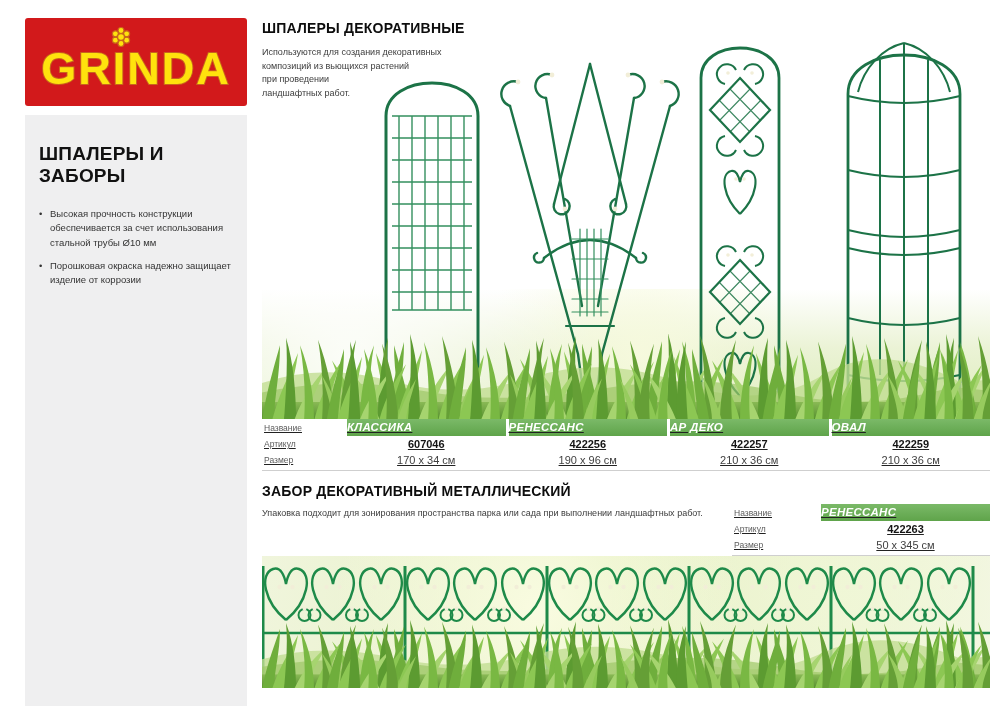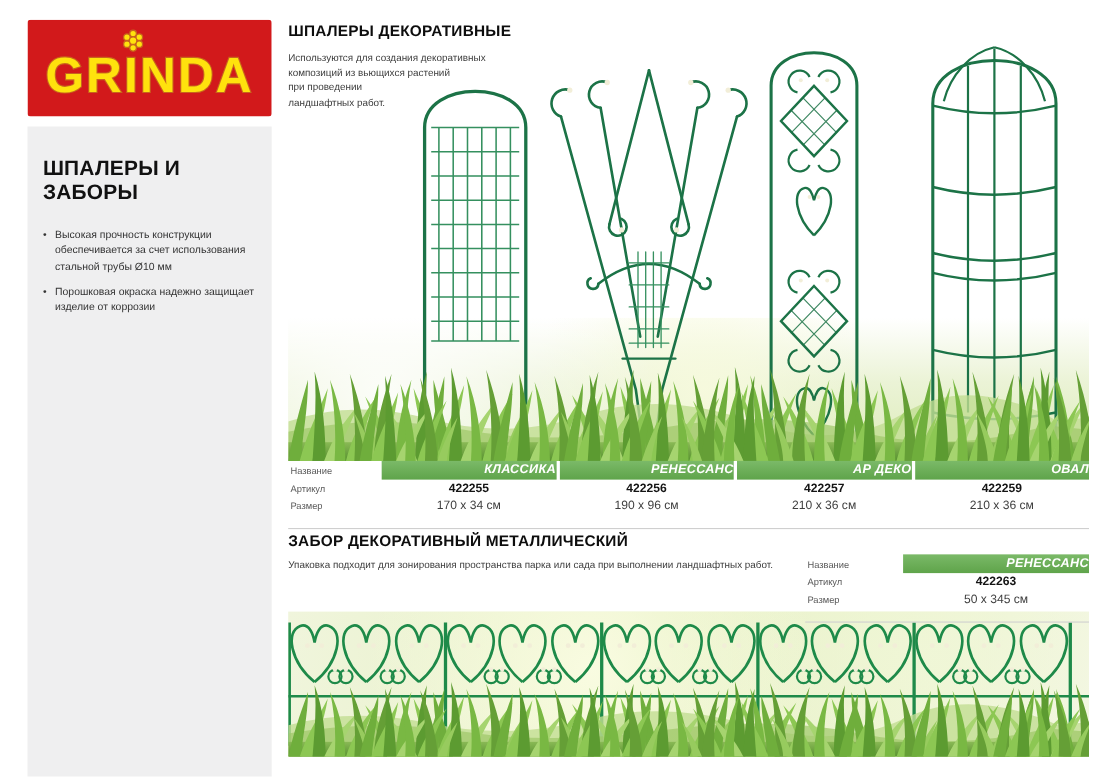--- a/index.html
+++ b/index.html
@@ -37,29 +37,29 @@
   .t-oval{left:576px;top:12px;}
   .grass{position:absolute;left:0;bottom:0;width:100%;z-index:4;}
   .photo2{position:absolute;left:262px;top:556px;width:728px;height:132px;overflow:hidden;z-index:1;
     background:
       radial-gradient(circle at 38% 40%, rgba(250,252,226,.95), rgba(250,252,226,0) 45%),
       radial-gradient(circle at 80% 30%, rgba(240,247,215,.8), rgba(240,247,215,0) 40%),
       linear-gradient(100deg,#f0f5dc 0%, #e5f0c3 45%, #ecf3d0 75%, #f4f7e6 100%);}
   .photo2 svg.fence{position:absolute;left:0;top:0;}
   
   .table{position:absolute;display:grid;column-gap:3px;border-bottom:1px solid #cfcfcf;
-    padding-bottom:12px;z-index:6;background:transparent;}
+    padding-bottom:2px;z-index:6;background:transparent;text-decoration:underline;}
   .t1{left:262px;top:419px;width:728px;grid-template-columns:82px 1fr 1fr 1fr 1fr;
     grid-template-rows:17px 16px 16px;}
   .t2{left:732px;top:504px;width:258px;grid-template-columns:86px 1fr;
     grid-template-rows:17px 16px 16px;}
   .tl{font-size:8.5px;color:#5a5a5a;align-self:center;padding-left:2px;}
   .th{background-color:var(--header-green,#65ae4f);
     background-image:linear-gradient(rgba(255,255,255,.14),rgba(0,0,0,.06));
-    color:#fff;font-weight:bold;font-style:italic;font-size:11.5px;text-align:right;
+    color:#fff;font-weight:bold;font-style:italic;font-size:11.5px;text-align:left;
     line-height:17px;letter-spacing:.3px;}
   .td{text-align:center;align-self:center;font-size:11px;}
   .sku{font-weight:bold;color:#141414;}
   .size{color:#3f3f3f;}
 </style>
 </head>
 <body>
 
 <svg width="0" height="0" style="position:absolute" aria-hidden="true">
   <defs>
@@ -253,21 +253,21 @@
 </div>
 
 <div class="table t1">
   <div class="tl">Название</div>
   <div class="th">КЛАССИКА</div>
   <div class="th">РЕНЕССАНС</div>
   <div class="th">АР ДЕКО</div>
   <div class="th">ОВАЛ</div>
 
   <div class="tl">Артикул</div>
-  <div class="td sku">422255</div>
+  <div class="td sku">607046</div>
   <div class="td sku">422256</div>
   <div class="td sku">422257</div>
   <div class="td sku">422259</div>
 
   <div class="tl">Размер</div>
   <div class="td size">170 x 34 см</div>
   <div class="td size">190 x 96 см</div>
   <div class="td size">210 x 36 см</div>
   <div class="td size">210 x 36 см</div>
 </div>

